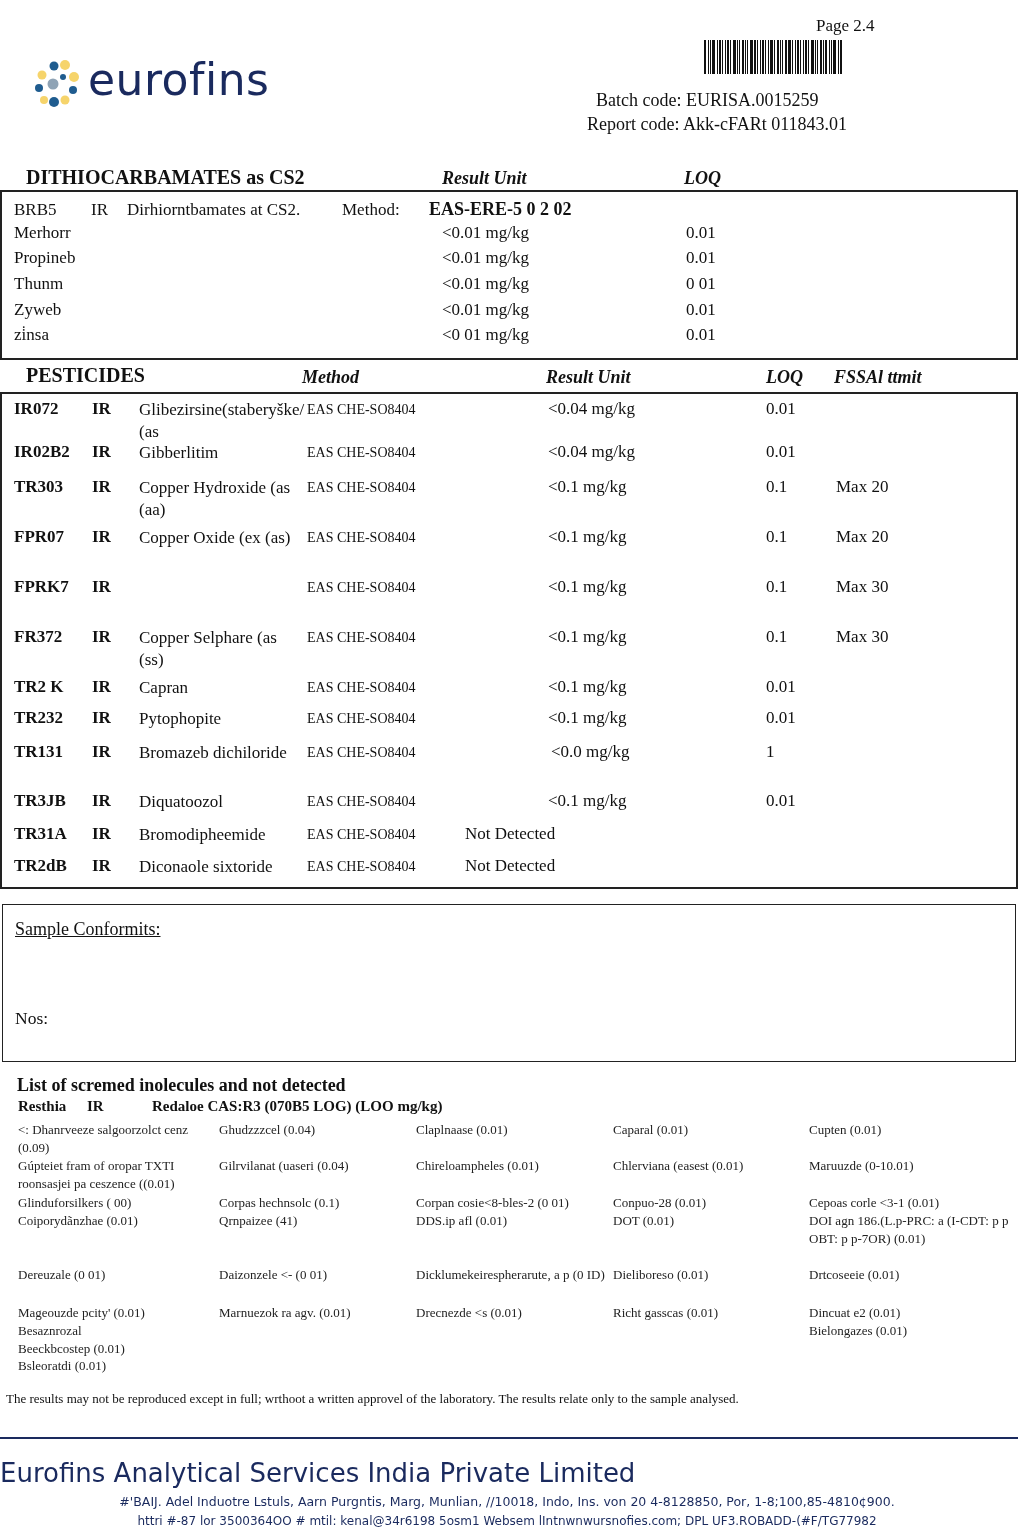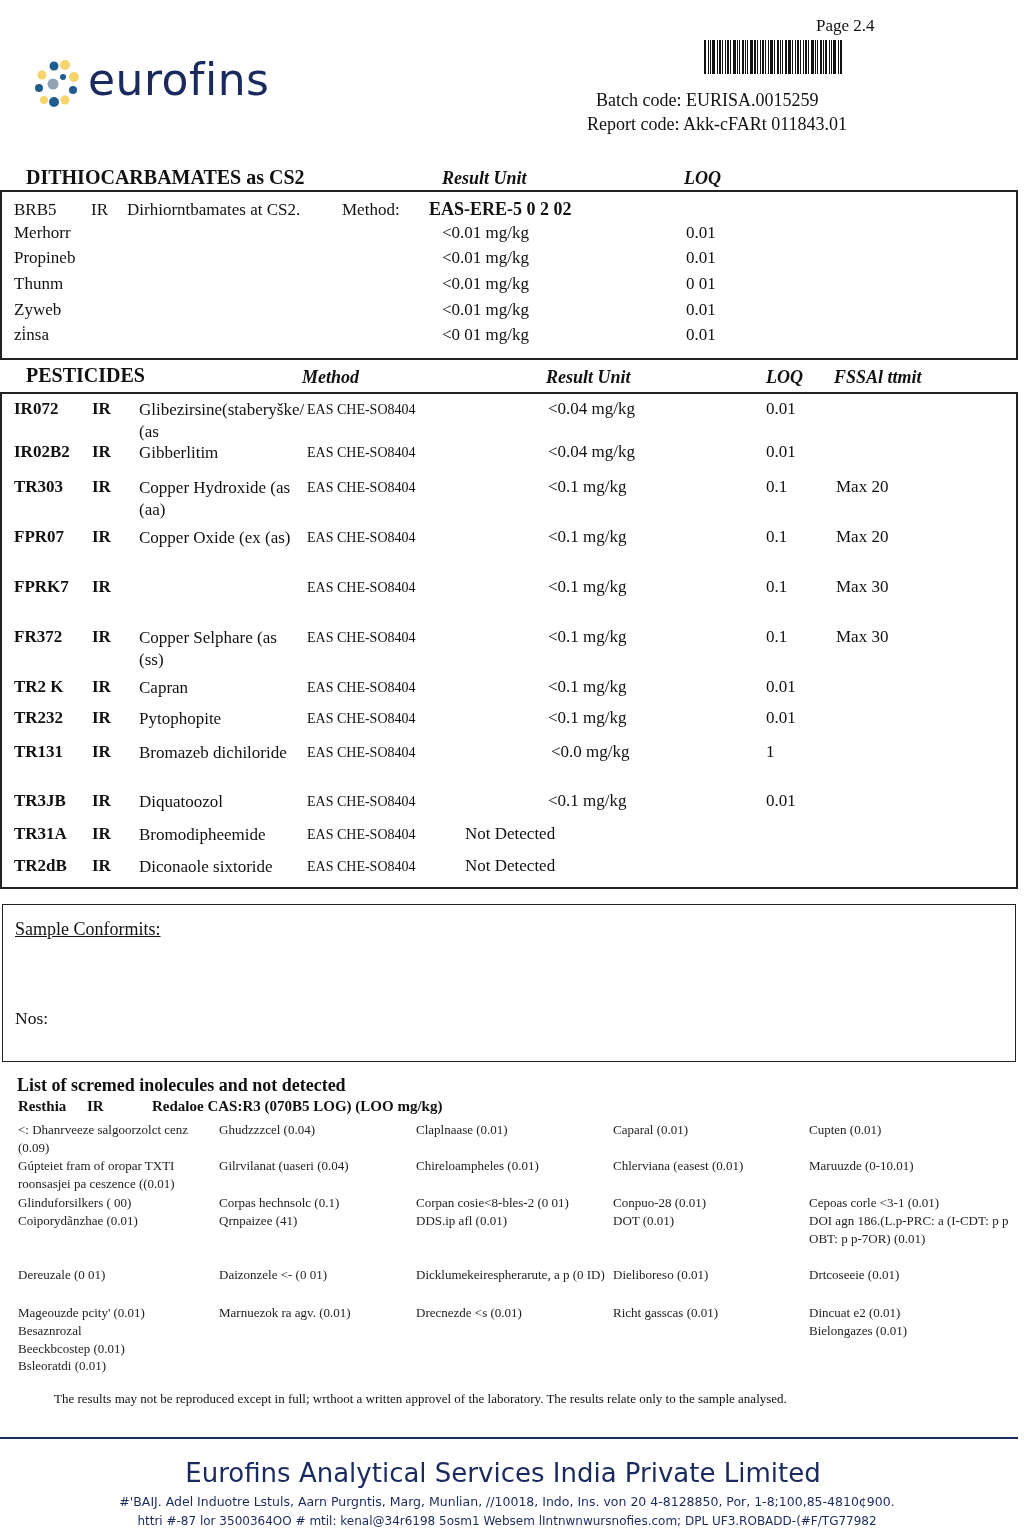--- a/index.html
+++ b/index.html
@@ -32,23 +32,23 @@
   .small-method { font-size: 14px; }
   .wrap { white-space: normal; line-height: 22px; }
 
   .conf-title { font-size: 18px; text-decoration: underline; }
   .conf-text { font-size: 17.5px; line-height: 25px; }
 
   .screen-title { font-size: 18px; font-weight: bold; }
   .screen-sub { font-size: 15px; font-weight: bold; }
   .sc { position: absolute; font-size: 13px; line-height: 18px; color: #222; }
 
-  .disclaimer { left: 6px; top: 1391px; font-size: 13px; margin-left: 48px; }
+  .disclaimer { left: 6px; top: 1391px; font-size: 13px; }
   .footer-line { left: 0; top: 1437px; width: 1018px; height: 2px; background: #1a2a5e; }
-  .company { left: 0; top: 1458px; width: 1006px; text-align: center; font-family: "DejaVu Sans", sans-serif; font-size: 26px; color: #1a2a5e; }
+  .company { left: 0; top: 1458px; width: 1006px; text-align: left; font-family: "DejaVu Sans", sans-serif; font-size: 26px; color: #1a2a5e; }
   .addr1 { left: 0; top: 1494px; width: 1014px; text-align: center; font-family: "DejaVu Sans", sans-serif; font-size: 12.5px; color: #1a2a5e; }
   .addr2 { left: 0; top: 1514px; width: 1014px; text-align: center; font-family: "DejaVu Sans", sans-serif; font-size: 12px; color: #1a2a5e; }
 </style>
 </head>
 <body>
 
 <div class="abs logo">
   <svg width="50" height="50" viewBox="0 0 50 50">
     <circle cx="20" cy="6" r="4.5" fill="#1f5c8f"></circle>
     <circle cx="31" cy="5" r="5" fill="#f6d46b"></circle>

